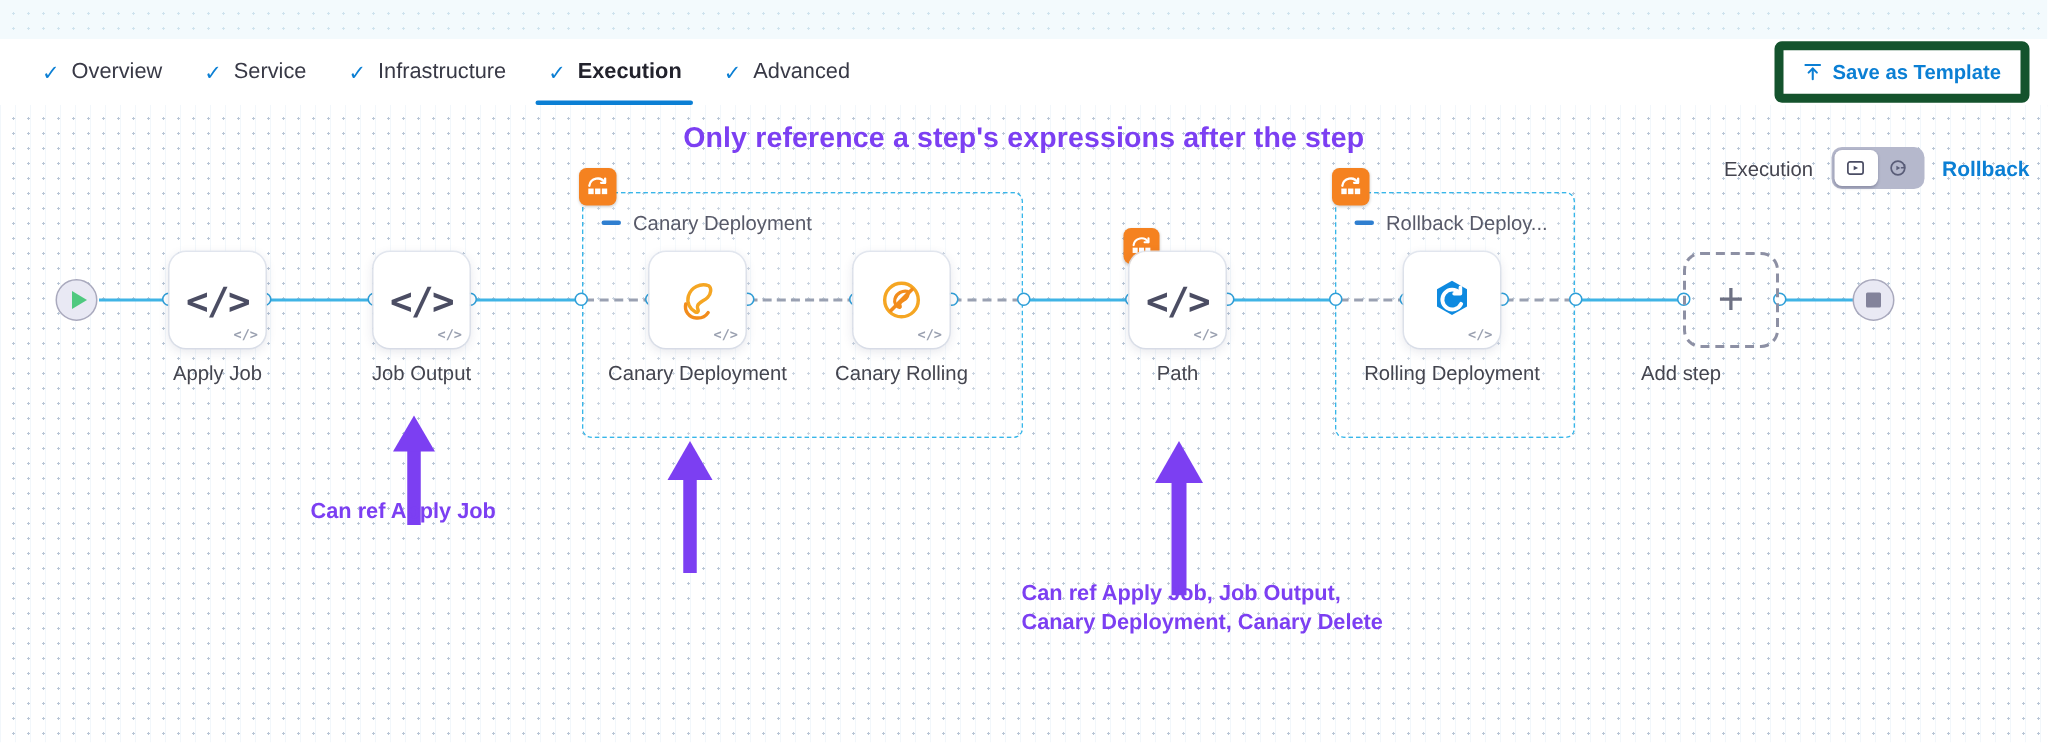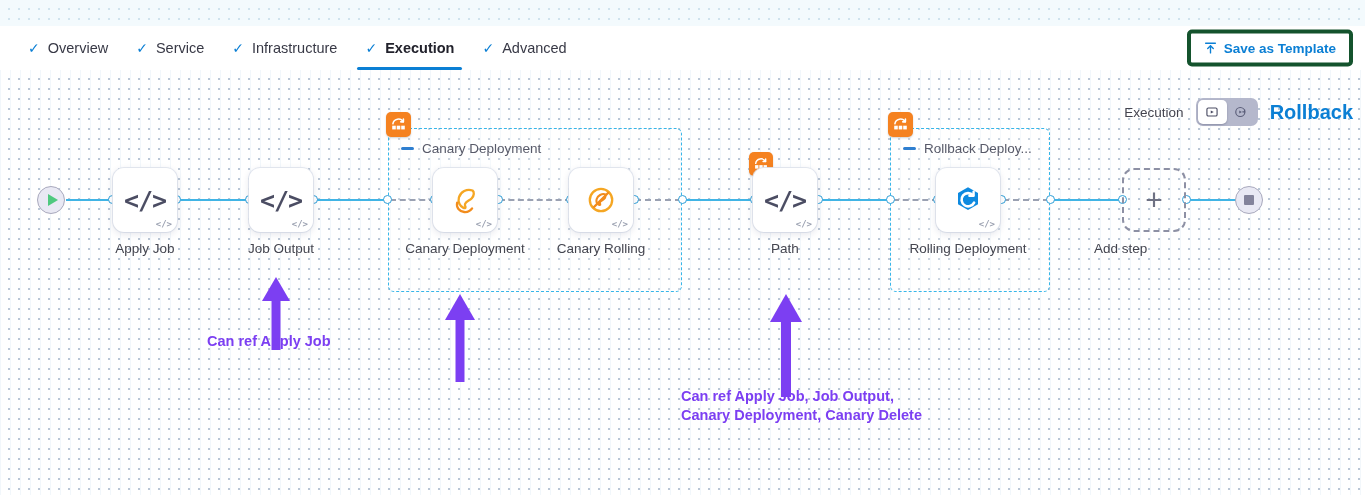--- a/index.html
+++ b/index.html
@@ -31,21 +31,21 @@
   }
   .tab .chk{color:#0b7fd4;font-size:14px;line-height:1;font-weight:700;}
   .tab.active{font-weight:700;color:#22222c;}
   .tab.active:after{
     content:"";position:absolute;left:6px;right:6px;bottom:0;height:3px;
     background:#0b7fd4;border-radius:2px;
   }
   .save-btn{
     position:absolute;right:12px;top:50%;transform:translateY(-50%);
     display:flex;align-items:center;gap:7px;
-    border:4px solid #14532d;border-radius:5px;background:#fff;
+    border:6px solid #14532d;border-radius:5px;background:#fff;
     color:#0b7fd4;font-size:13.5px;font-weight:700;
     padding:7px 13px;cursor:pointer;
   }
   .save-btn svg{display:block;}
 
   
   .canvas{
     position:absolute;left:0;top:70px;width:1365px;height:425px;
     background-color:#ffffff;
     background-image:
@@ -66,21 +66,21 @@
   }
   .exec-label{font-size:13.5px;color:#44444f;}
   .toggle{
     display:flex;align-items:center;width:62px;height:28px;
     background:#b5b8cc;border-radius:7px;padding:2px;box-sizing:border-box;cursor:pointer;
   }
   .toggle .opt{
     width:29px;height:24px;border-radius:5px;display:flex;align-items:center;justify-content:center;
   }
   .toggle .opt.sel{background:#ffffff;box-shadow:0 1px 2px rgba(20,25,60,.25);}
-  .rollback{font-size:20px;color:#0b7fd4;font-weight:700;cursor:pointer;}
+  .rollback{font-size:14px;color:#0b7fd4;font-weight:700;cursor:pointer;}
 
   
   .pipeline{position:absolute;left:0;top:0;width:1218px;height:425px;}
   .link{position:absolute;height:2px;top:129px;background:#40b4e5;}
   .link.dash{
     background:none;border-top:2px dashed #9aa1b2;height:0;
   }
   .dot{
     position:absolute;width:9px;height:9px;border-radius:50%;
     background:#ffffff;border:1.6px solid #2f9fd8;top:125px;box-sizing:border-box;
@@ -187,20 +187,21 @@
         <path d="M2 2.2h12" stroke="#0b7fd4" stroke-width="1.7" stroke-linecap="round" fill="none"></path>
         <path d="M8 14V5.4" stroke="#0b7fd4" stroke-width="1.7" stroke-linecap="round" fill="none"></path>
         <path d="M4.6 8.5L8 5.1l3.4 3.4" stroke="#0b7fd4" stroke-width="1.7" stroke-linecap="round" stroke-linejoin="round" fill="none"></path>
       </svg>
       <span>Save as Template</span>
     </div>
   </div>
 
   <div class="canvas">
 
+    <div class="headline">Only reference a step's expressions after the step</div>
 
     <div class="exec-ctrl">
       <span class="exec-label">Execution</span>
       <div class="toggle">
         <div class="opt sel">
           <svg width="14" height="14" viewBox="0 0 16 16">
             <rect x="2.2" y="3.4" width="11.6" height="9.2" rx="1.6" fill="none" stroke="#4a4c63" stroke-width="1.3"></rect>
             <path d="M6.6 6.2L10 8l-3.4 1.8z" fill="#4a4c63"></path>
           </svg>
         </div>

